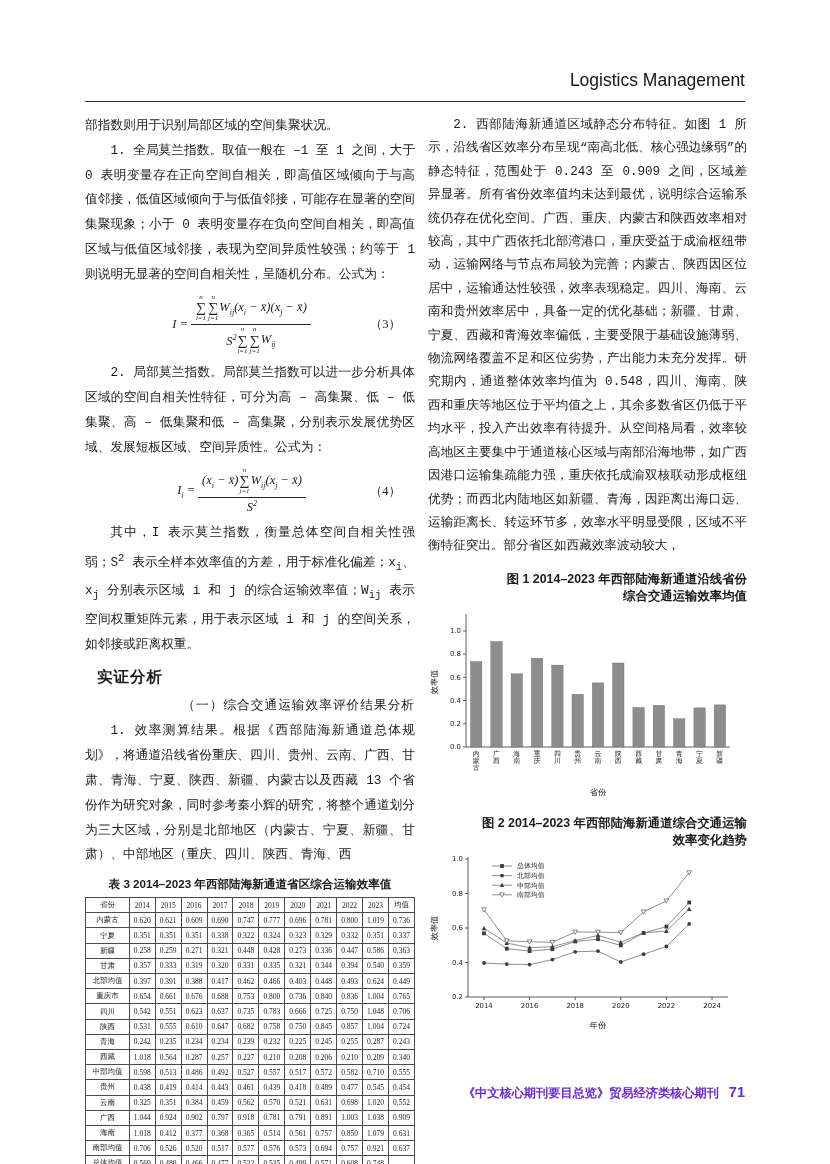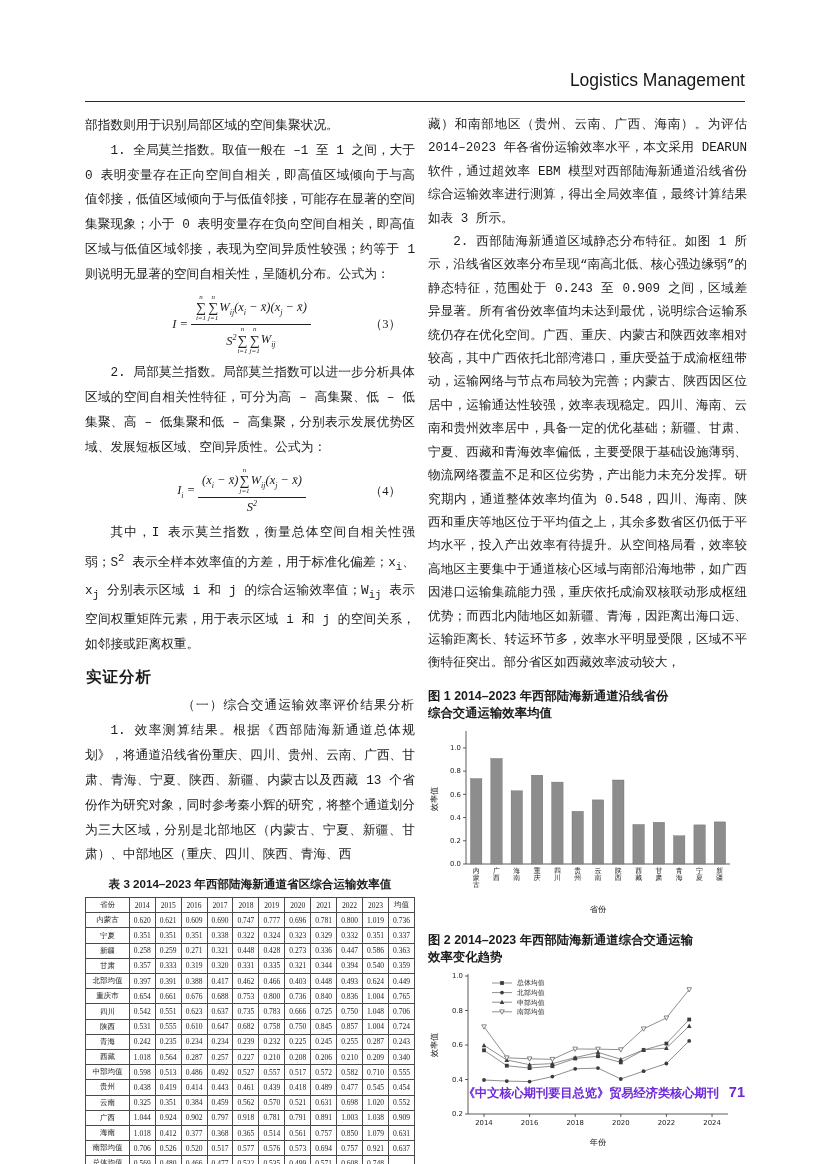--- a/index.html
+++ b/index.html
@@ -24,33 +24,33 @@
   .mterm sup,.mlhs sup{font-size:8px;}
   .frac{display:inline-flex;flex-direction:column;align-items:center;vertical-align:middle;margin:0 3px;}
   .fnum{display:inline-flex;align-items:center;justify-content:center;border-bottom:1px solid #222;padding:0 4px 1px;}
   .fden{display:inline-flex;align-items:center;justify-content:center;padding-top:1px;}
   .sum{display:inline-flex;flex-direction:column;align-items:center;line-height:1;font-style:normal;margin:0 1px;}
   .sum .sl{font-size:7px;font-style:italic;line-height:1.1;}
   .sum .sg{font-size:14px;line-height:1;}
   .eq-no{position:absolute;right:0;top:50%;transform:translateY(-50%);font-style:normal;font-size:12.5px;}
   
   .sec-h{font-family:"Liberation Sans","DejaVu Sans",sans-serif;font-weight:bold;font-size:15.5px;
-         margin:10px 1px 5px;letter-spacing:1px;}
+         margin:10px 12px 5px;letter-spacing:1px;}
   .sub-h{font-size:12.7px;line-height:24px;margin:0 0 2px;text-indent:1em;letter-spacing:1px;text-align:right;}
   
   .tbl-title{font-family:"Liberation Sans","DejaVu Sans",sans-serif;font-weight:bold;font-size:11.6px;
              text-align:center;margin:9px 0 5px;}
   table.eff{border-collapse:collapse;width:100%;font-size:7.5px;table-layout:fixed;}
   table.eff th,table.eff td{border:0.6px solid #4a4a4a;text-align:center;padding:2.1px 0;font-weight:normal;
              white-space:nowrap;overflow:hidden;}
   table.eff th:first-child,table.eff td:first-child{width:13%;}
   
   .fig{margin-top:12px;}
   .fig-title{font-family:"Liberation Sans","DejaVu Sans",sans-serif;font-weight:bold;font-size:12.4px;
-             line-height:17px;text-align:left;margin:10px 0 2px;}
+             line-height:17px;text-align:right;margin:10px 0 2px;}
   svg .ax{stroke:#333;stroke-width:0.8;fill:none;}
   svg .tk{font-size:6.9px;fill:#222;}
   svg .lbl{font-size:8.2px;fill:#111;}
   svg .ln{fill:none;stroke:#727272;stroke-width:0.8;}
   svg text{font-family:"DejaVu Sans","Liberation Sans",sans-serif;}
   
   .footer{position:absolute;top:1084px;left:85px;width:660px;text-align:right;
           font-family:"Liberation Sans","DejaVu Sans",sans-serif;font-size:12.2px;font-weight:600;color:#6d28d9;}
   .footer .pn{font-size:14.5px;font-weight:bold;margin-left:10px;}
 </style>
@@ -382,21 +382,20 @@
               <td>0.571</td>
               <td>0.608</td>
               <td>0.748</td>
               <td></td>
             </tr>
           </tbody>
         </table>
     </div>
 
     <div class="colR">
-      <p class="body noindent">藏）和南部地区（贵州、云南、广西、海南）。为评估 2014–2023 年各省份运输效率水平，本文采用 DEARUN 软件，通过超效率 EBM 模型对西部陆海新通道沿线省份综合运输效率进行测算，得出全局效率值，最终计算结果如表 3 所示。</p>
       <p class="body">2. 西部陆海新通道区域静态分布特征。如图 1 所示，沿线省区效率分布呈现“南高北低、核心强边缘弱”的静态特征，范围处于 0.243 至 0.909 之间，区域差异显著。所有省份效率值均未达到最优，说明综合运输系统仍存在优化空间。广西、重庆、内蒙古和陕西效率相对较高，其中广西依托北部湾港口，重庆受益于成渝枢纽带动，运输网络与节点布局较为完善；内蒙古、陕西因区位居中，运输通达性较强，效率表现稳定。四川、海南、云南和贵州效率居中，具备一定的优化基础；新疆、甘肃、宁夏、西藏和青海效率偏低，主要受限于基础设施薄弱、物流网络覆盖不足和区位劣势，产出能力未充分发挥。研究期内，通道整体效率均值为 0.548，四川、海南、陕西和重庆等地区位于平均值之上，其余多数省区仍低于平均水平，投入产出效率有待提升。从空间格局看，效率较高地区主要集中于通道核心区域与南部沿海地带，如广西因港口运输集疏能力强，重庆依托成渝双核联动形成枢纽优势；而西北内陆地区如新疆、青海，因距离出海口远、运输距离长、转运环节多，效率水平明显受限，区域不平衡特征突出。部分省区如西藏效率波动较大，</p>
 
       <div class="fig">
         <div class="fig-title">
           <div>图 1 2014–2023 年西部陆海新通道沿线省份</div>
           <div>综合交通运输效率均值</div>
         </div>
         <svg width="312" height="192" viewBox="0 0 312 192">
             <line class="ax" x1="38" y1="7" x2="38" y2="140"></line>
             <line class="ax" x1="38" y1="140" x2="302" y2="140"></line>

